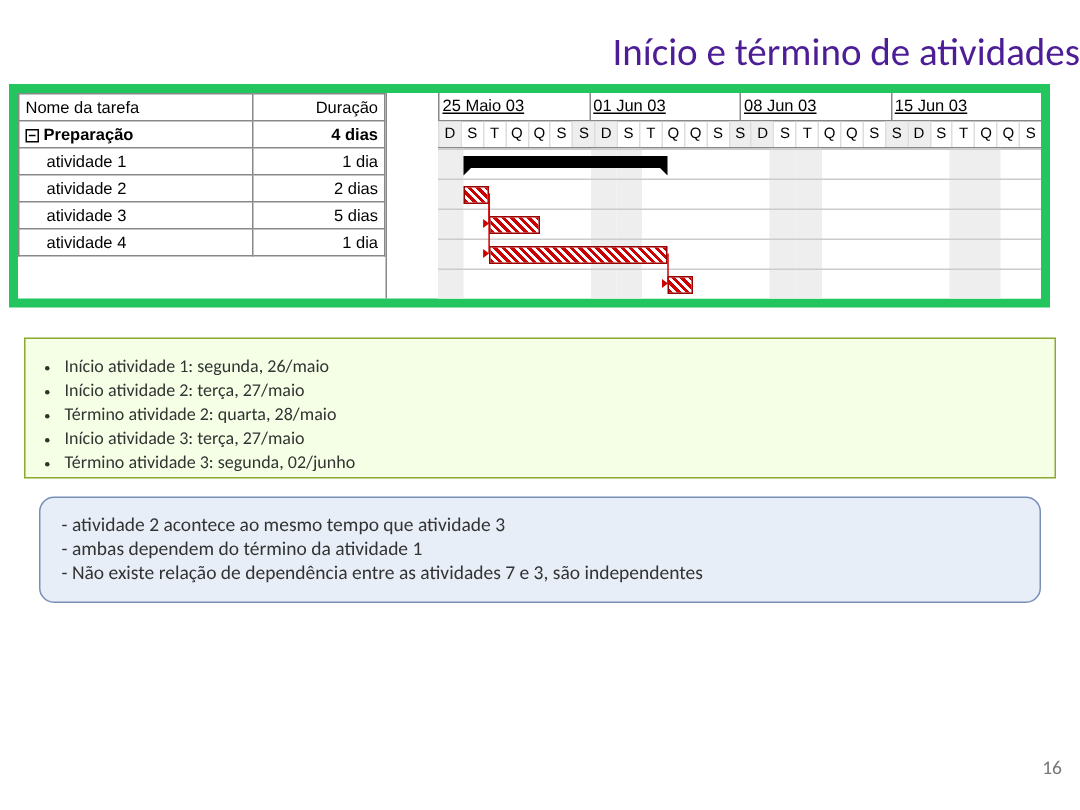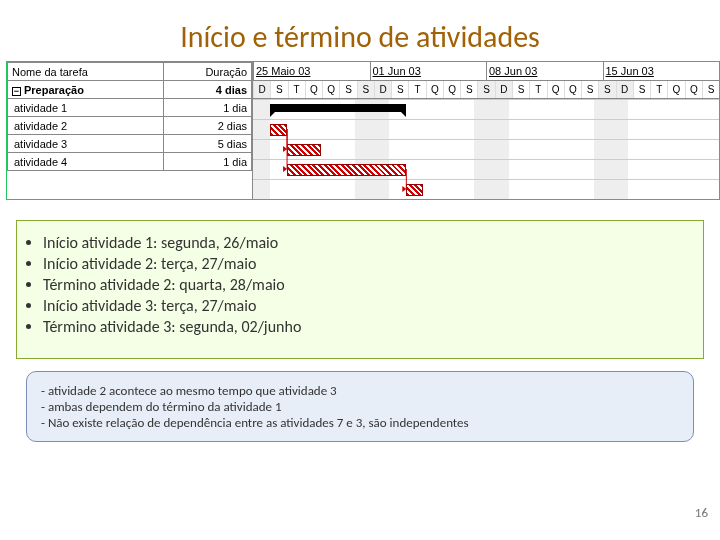--- a/index.html
+++ b/index.html
@@ -1,41 +1,41 @@
 <!DOCTYPE html>
 <html><head>
 <meta charset="utf-8">
 <style>
   * { box-sizing: border-box; margin: 0; padding: 0; }
   body { width: 720px; height: 540px; background: #fff; font-family: Calibri, Arial, sans-serif; position: relative; }
-  .title { font-size: 30px; text-align: center; padding: 18px 0 6px 0; color: #a16207; }
-  .gantt-area { display: flex; border: 1px solid #22c55e; margin: 0 0 0 6px; }
+  .title { font-size: 26px; text-align: right; padding: 18px 0 6px 0; color: #4c1d95; }
+  .gantt-area { display: flex; border: 6px solid #22c55e; margin: 0 20px 0 6px; gap: 34px; }
   .left-table { flex: 0 0 246px; border-right: 1px solid #888; }
   .left-table table { width: 100%; border-collapse: collapse; font-size: 11px; font-family: Arial, sans-serif; }
   .left-table th, .left-table td { border: 1px solid #888; padding: 2px 4px; background: #fff; height: 18px; }
   .left-table th { font-weight: normal; }
-  .left-table .indent { padding-left: 6px; }
+  .left-table .indent { padding-left: 18px; }
   .left-table .right { text-align: right; }
   .chart { flex: 1; position: relative; background: #fff; font-family: Arial, sans-serif; overflow: hidden; }
   .timeline { border-bottom: 1px solid #888; }
   .week-row { display: flex; height: 18px; font-size: 11px; text-decoration: underline; }
   .week-cell { flex: 1; border-left: 1px solid #888; padding-left: 2px; line-height: 18px; }
   .day-row { display: flex; height: 18px; font-size: 10px; border-top: 1px solid #888; }
   .day-cell { flex: 1; border-left: 1px solid #ddd; text-align: center; line-height: 18px; position: relative; }
   .weekend { background: #eee; }
   .rows { position: relative; }
   .bar-row { height: 20px; border-top: 1px solid #ccc; position: relative; }
   .weekend-col { position: absolute; top: 0; bottom: 0; background: #eee; }
   .summary-bar { position: absolute; height: 8px; background: #000; top: 4px; }
   .summary-bar::before, .summary-bar::after { content: ""; position: absolute; top: 8px; width: 0; height: 0; border-top: 5px solid #000; }
   .summary-bar::before { left: 0; border-right: 5px solid transparent; }
   .summary-bar::after { right: 0; border-left: 5px solid transparent; }
   .task-bar { position: absolute; height: 12px; top: 4px; background: repeating-linear-gradient(45deg,#c00,#c00 2px,#fff 2px,#fff 4px); border: 1px solid #900; }
   .link { position: absolute; }
-  .bullets { margin: 20px 16px 12px 16px; padding: 10px 14px 20px 26px; background: #f5ffe6; border: 1.5px solid #88aa33; font-size: 16px; color: #333; }
+  .bullets { margin: 20px 16px 12px 16px; padding: 10px 14px 0 26px; background: #f5ffe6; border: 1.5px solid #88aa33; font-size: 12px; color: #333; }
   .bullets li { margin: 2px 0; list-style: disc; }
   .note-box { margin: 8px 26px 0 26px; padding: 10px 14px; background: #e8eef7; border: 1.5px solid #7a8fb8; border-radius: 10px; font-size: 13px; color: #333; }
   .note-box div { margin: 1px 0; }
   .page-num { position: absolute; bottom: 20px; right: 12px; font-size: 13px; color: #777; }
   .expander { display: inline-block; width: 9px; height: 9px; border: 1px solid #000; text-align: center; line-height: 7px; font-size: 9px; margin-right: 3px; }
 </style>
 </head>
 <body>
 
 <div class="title">Início e término de atividades</div>

